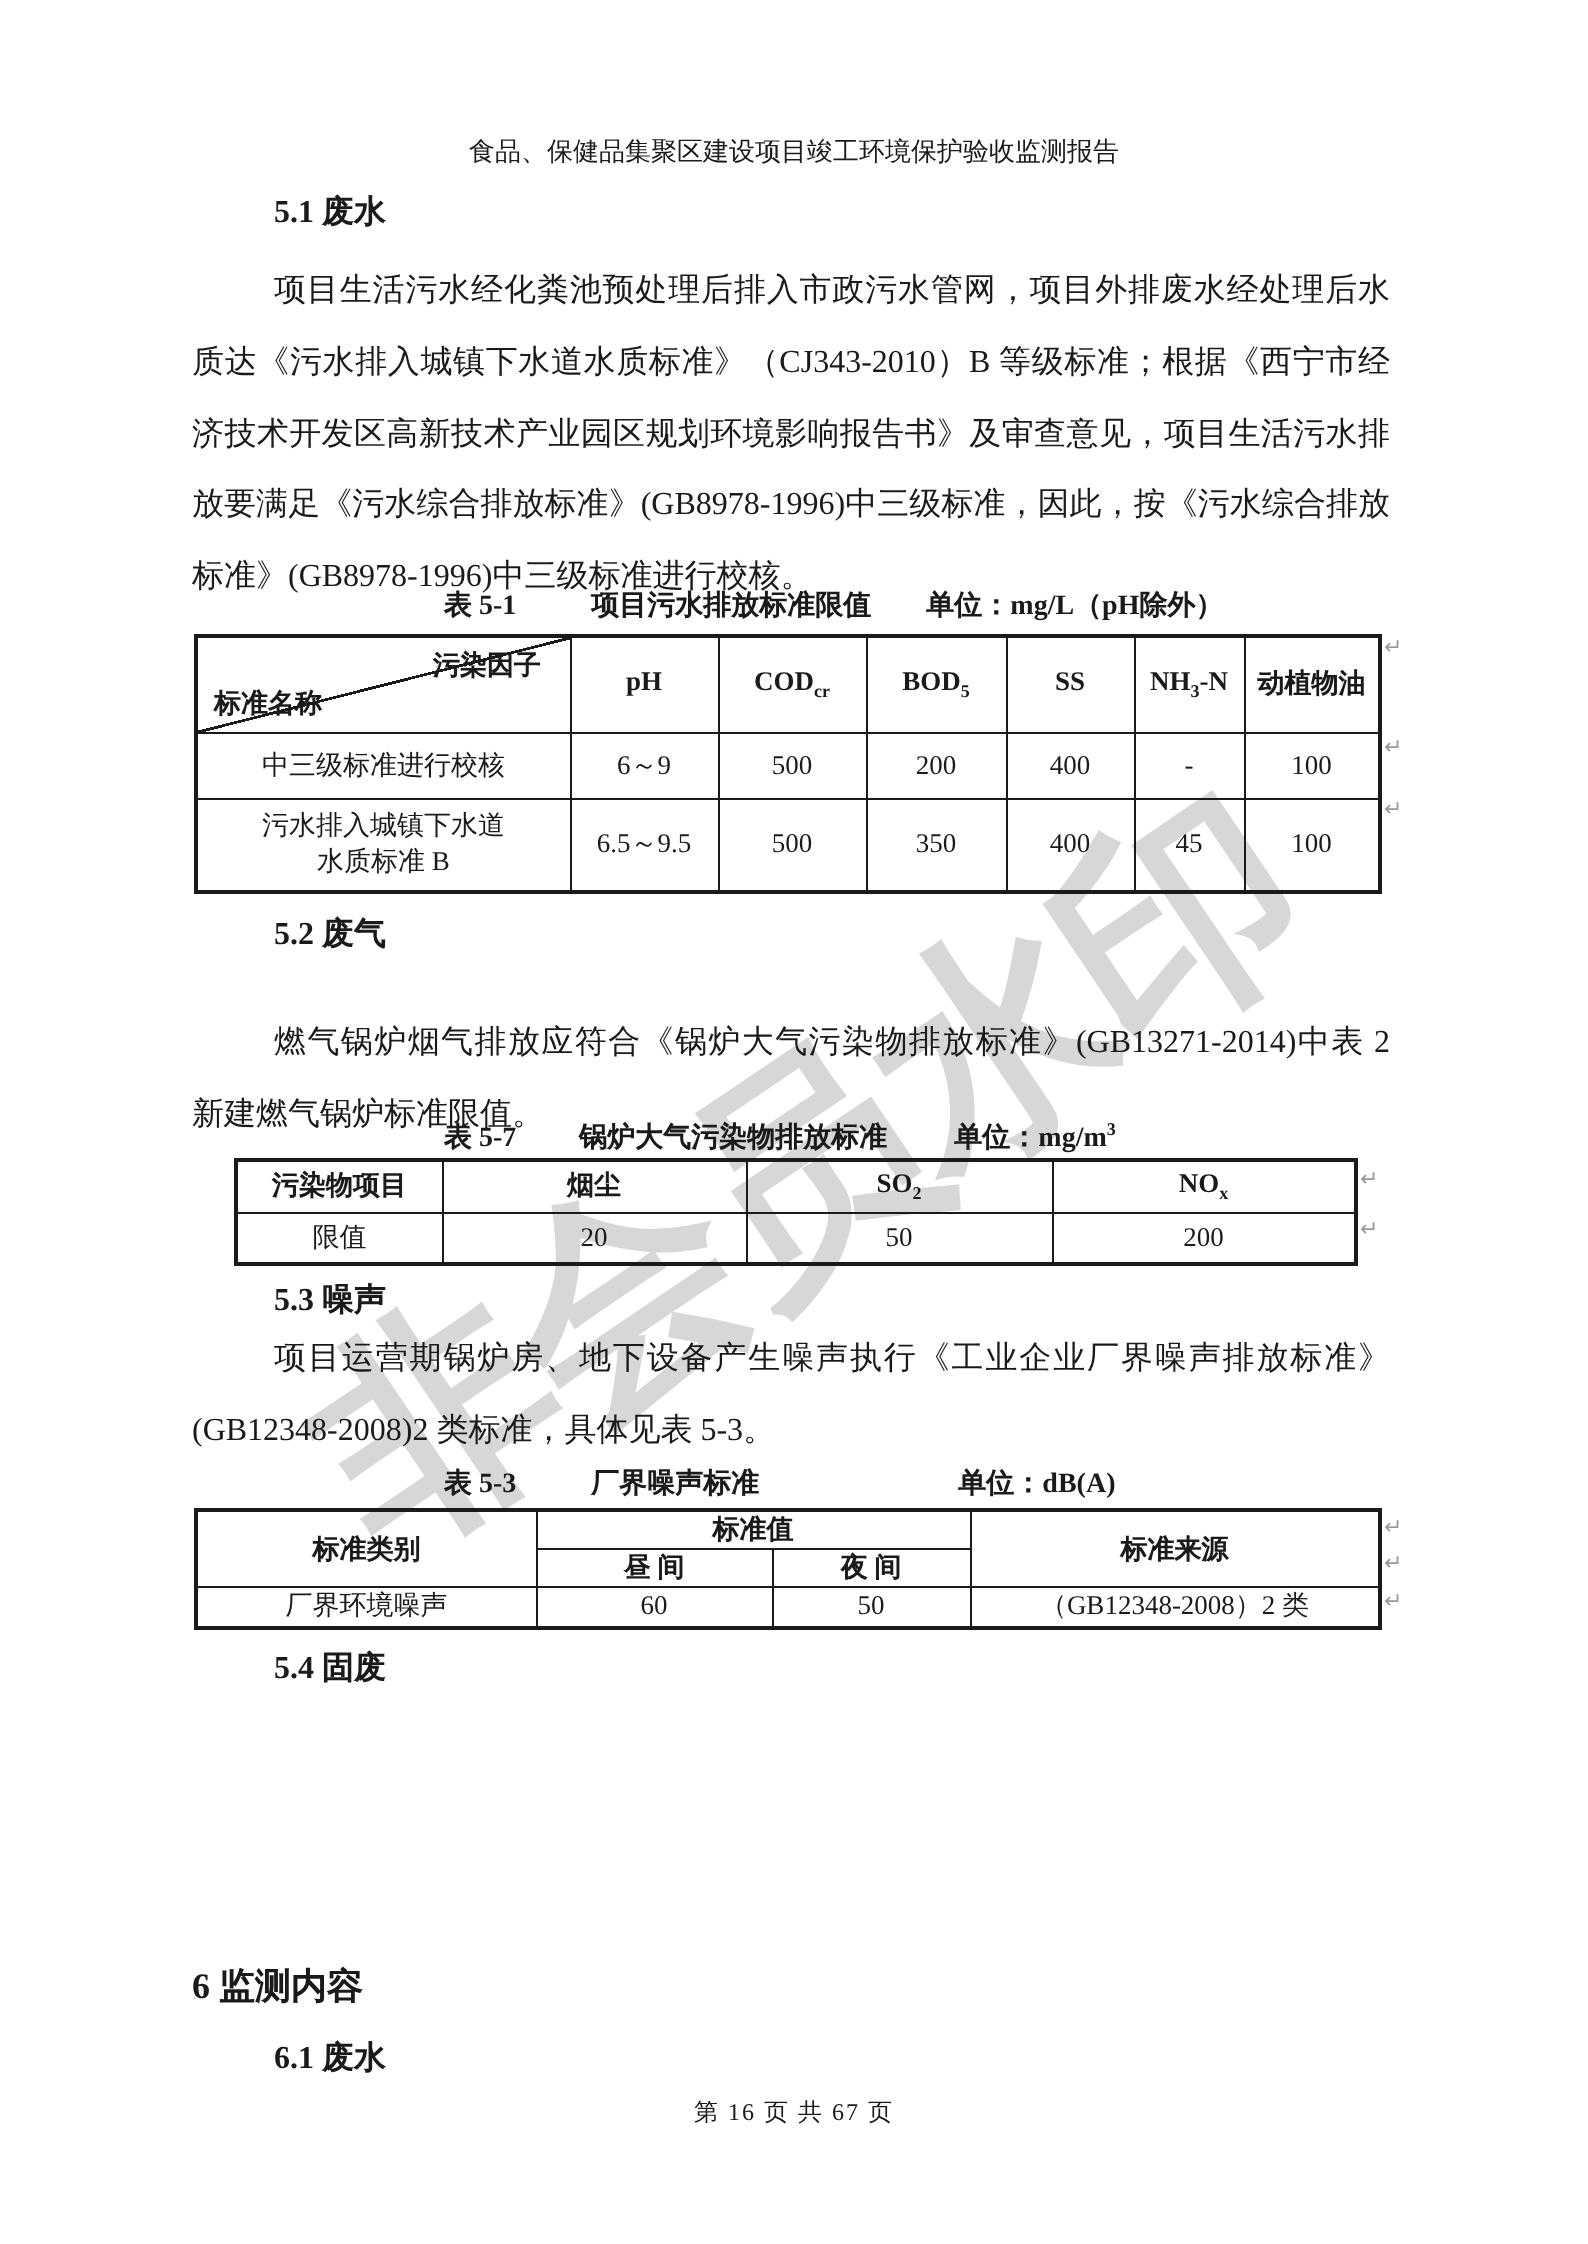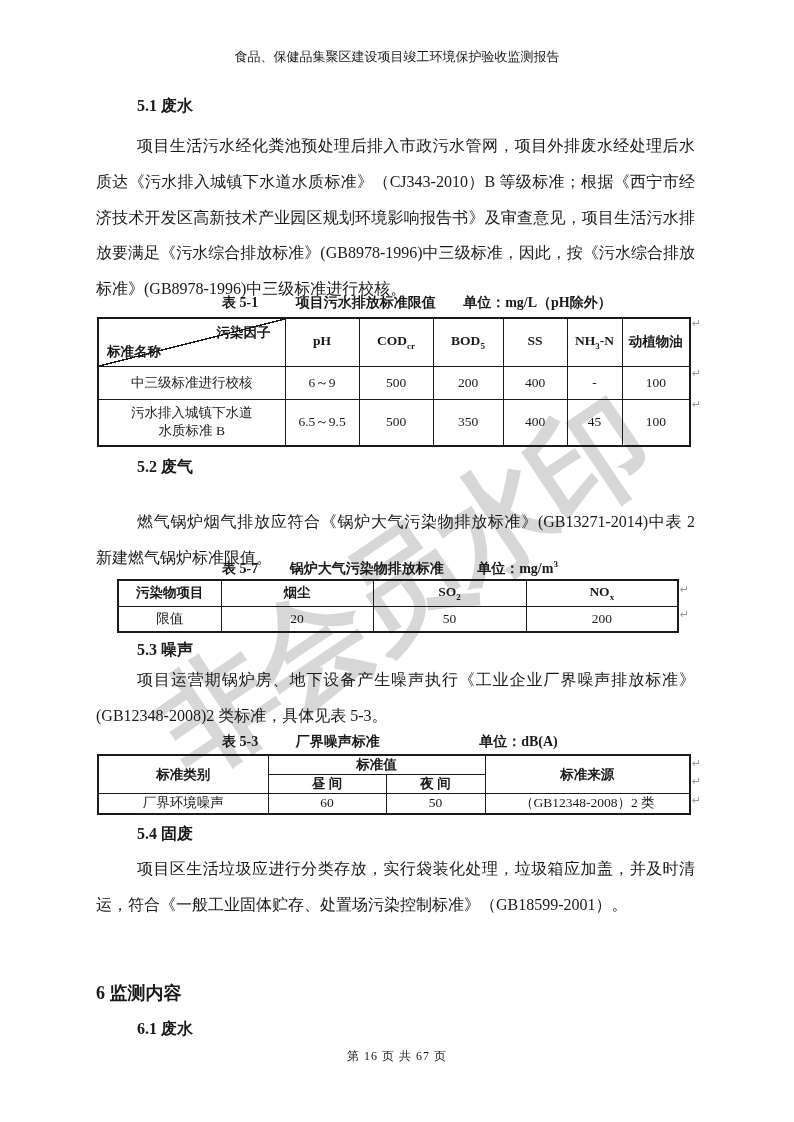--- a/index.html
+++ b/index.html
@@ -6,21 +6,21 @@
   .page{position:relative;width:794px;height:1122px;background:#ffffff;overflow:hidden;
         font-family:"Liberation Serif","DejaVu Serif",serif;color:#1a1a1a;}
   .abs{position:absolute;}
   
   .watermark{position:absolute;left:92px;top:508px;width:620px;text-align:center;
     font-size:118px;font-weight:bold;letter-spacing:-6px;color:#d7d7d7;
     transform:rotate(-34deg);transform-origin:center;white-space:nowrap;z-index:1;
     user-select:none;}
   .content{position:absolute;left:0;top:0;width:794px;height:1122px;z-index:2;}
   
-  .doc-header{left:0;top:48px;width:794px;text-align:center;font-size:13px;}
+  .doc-header{left:0;top:67px;width:794px;text-align:center;font-size:13px;}
   .doc-footer{left:0;top:1048px;width:794px;text-align:center;font-size:12px;letter-spacing:1px;}
   
   .h-sub{left:137px;font-size:16px;font-weight:bold;white-space:nowrap;}
   .h-main{left:96px;top:981px;font-size:18px;font-weight:bold;white-space:nowrap;}
   
   .para{left:96px;width:599px;font-size:16px;line-height:35.8px;text-align:justify;
         text-indent:41px;}
   
   .cap{left:96px;width:601px;font-size:14px;font-weight:bold;white-space:nowrap;}
   .cap .c1{margin-left:126px;}
@@ -187,21 +187,20 @@
         <td>厂界环境噪声</td>
         <td>60</td>
         <td>50</td>
         <td>（GB12348-2008）2 类</td>
       </tr>
     </tbody>
       </table>
 
     <div class="abs h-sub" style="top:824px;">5.4 固废</div>
 
-    <div class="abs para" style="top:851px;">项目区生活垃圾应进行分类存放，实行袋装化处理，垃圾箱应加盖，并及时清运，符合《一般工业固体贮存、处置场污染控制标准》（GB18599-2001）。</div>
 
     <div class="abs h-main">6 监测内容</div>
 
     <div class="abs h-sub" style="top:1019px;">6.1 废水</div>
 
     <div class="abs doc-footer">第 16 页 共 67 页</div>
 
     <span class="pm" style="left:692px;top:318px;">↵</span>
     <span class="pm" style="left:692px;top:368px;">↵</span>
     <span class="pm" style="left:692px;top:399px;">↵</span>

